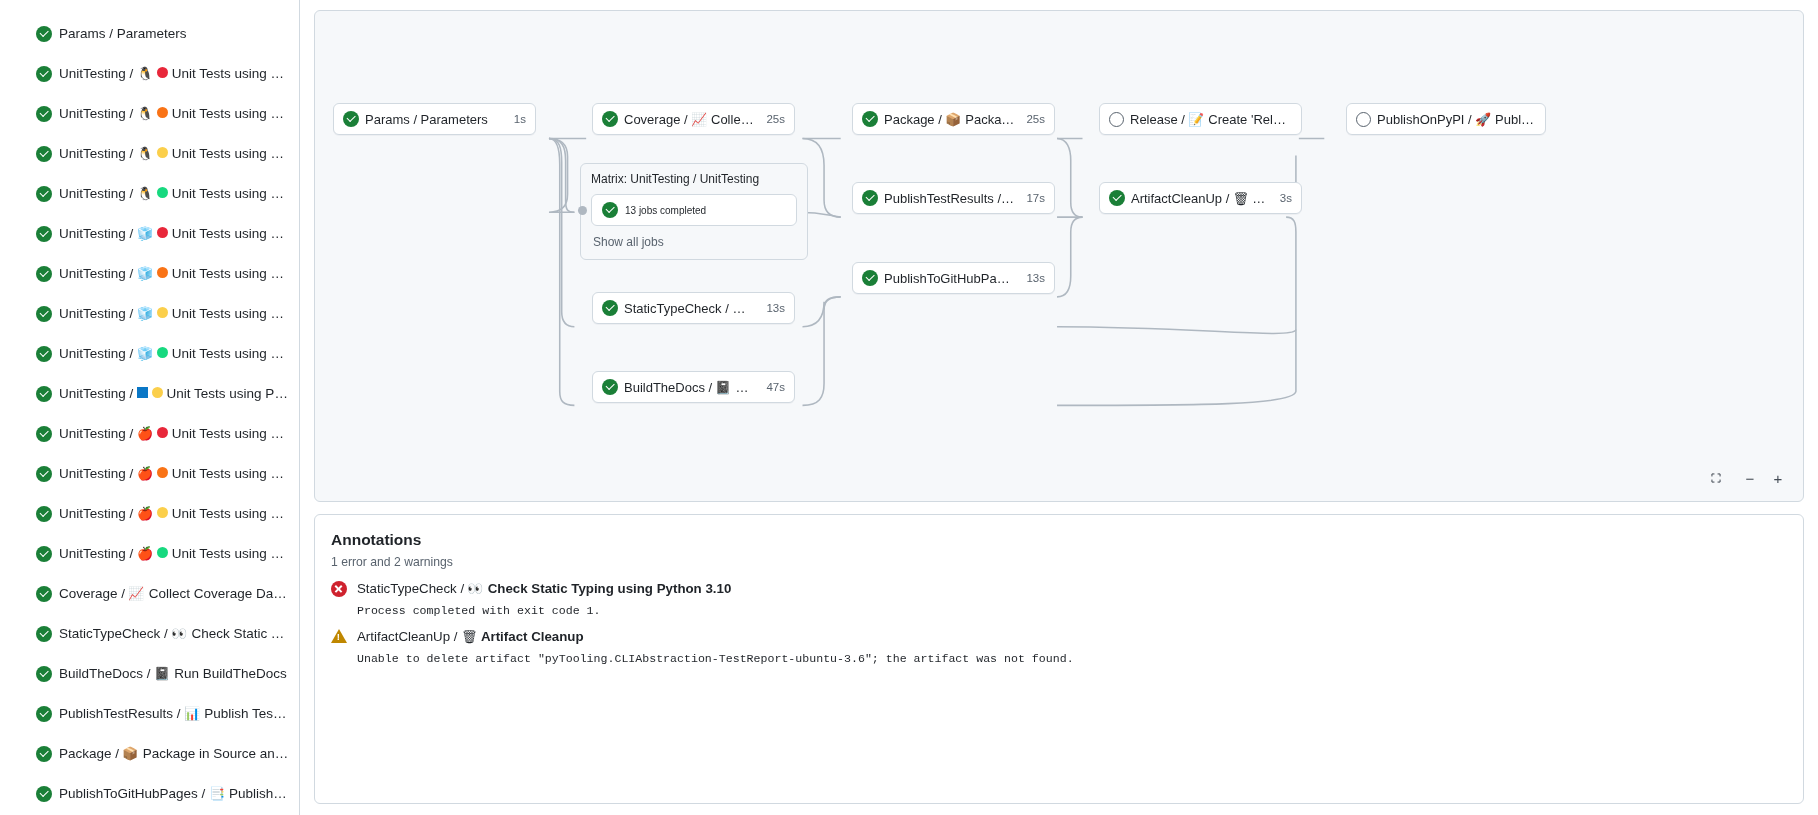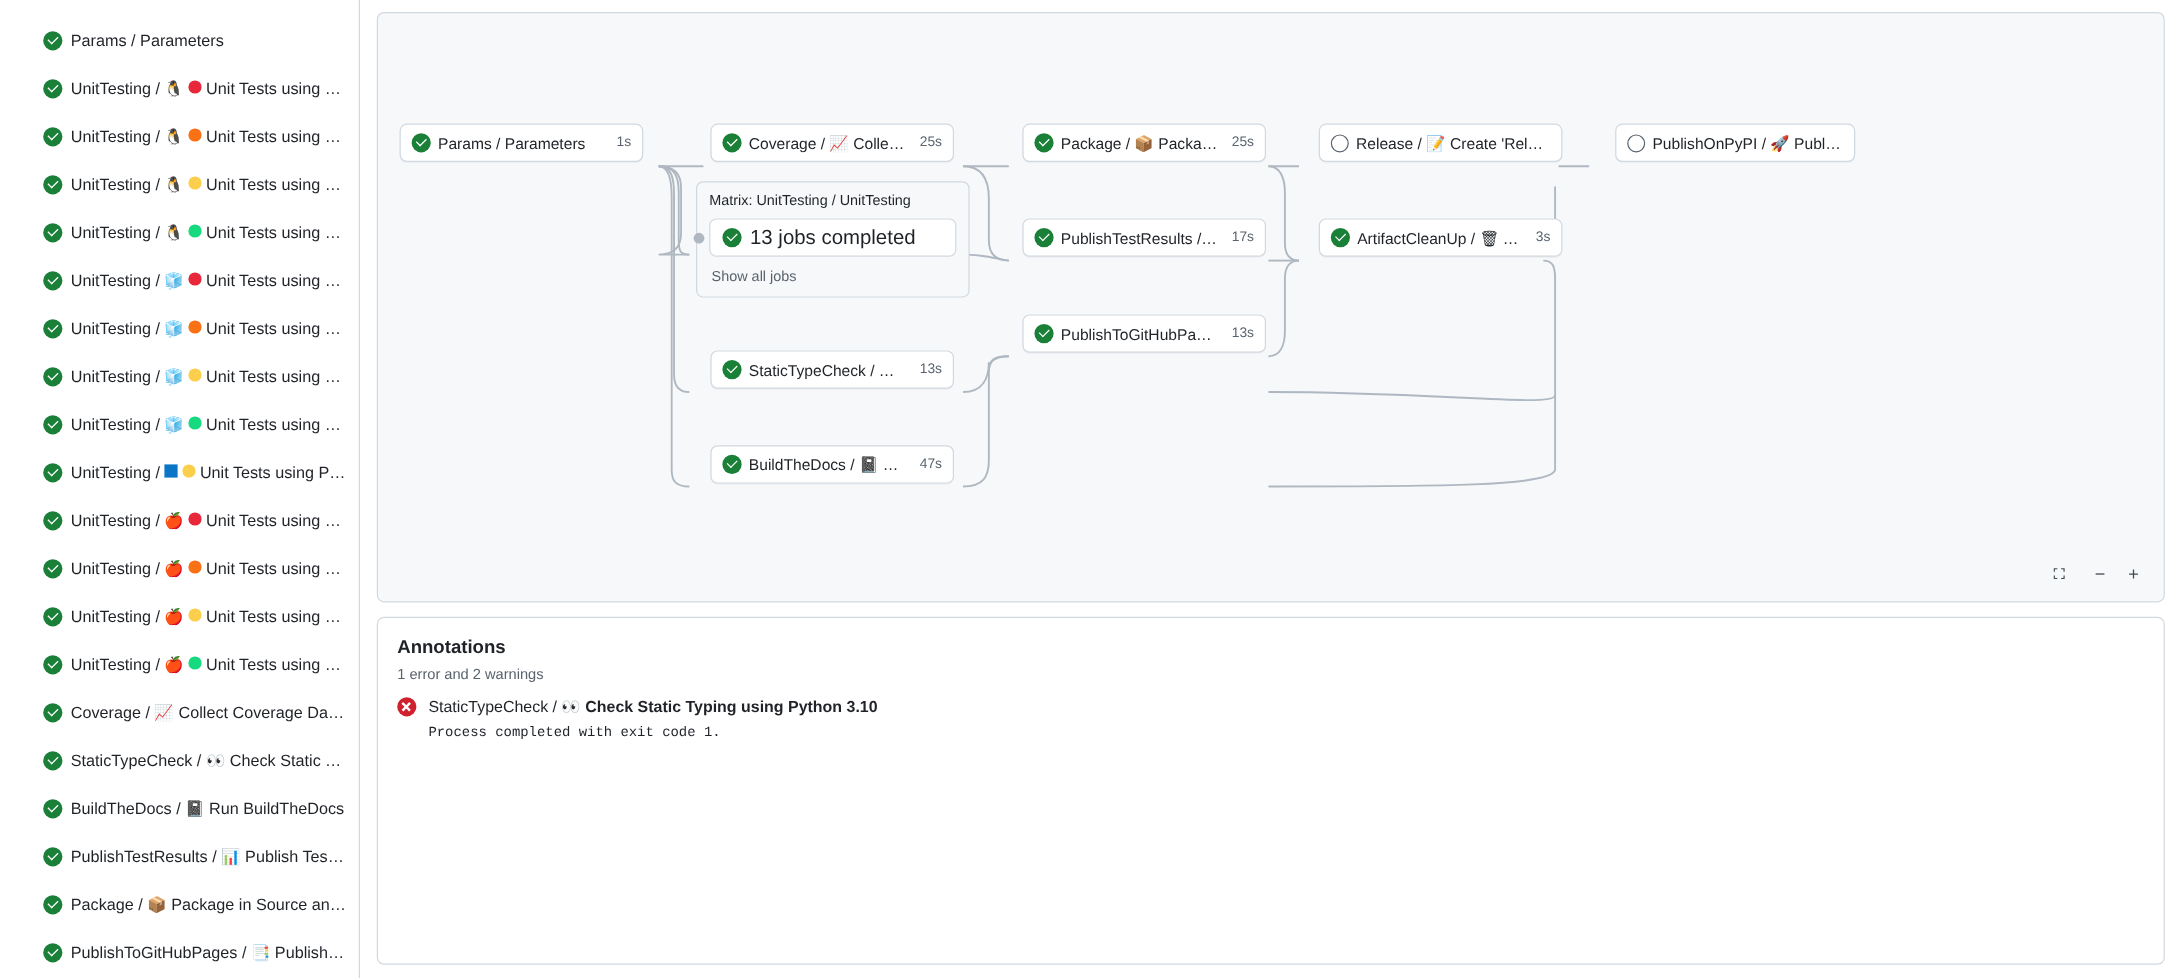--- a/index.html
+++ b/index.html
@@ -119,21 +119,21 @@
   .matrix {
     position: absolute;
     background: #f6f8fa;
     border: 1px solid #d1d9e0;
     border-radius: 6px;
     padding: 8px 10px 10px 10px;
   }
   .matrix-title { font-size: 12px; color: #1f2328; font-weight: 400; margin-bottom: 8px; }
   .matrix-node {
     height: 32px; background:#fff; border:1px solid #d1d9e0; border-radius:6px;
-    display:flex; align-items:center; gap:7px; padding: 0 10px; font-size:17px;
+    display:flex; align-items:center; gap:7px; padding: 0 10px; font-size:10px;
     position: relative; cursor: pointer;
   }
   .matrix-showall { font-size: 12px; color: #59636e; margin-top: 9px; margin-left: 2px; cursor: pointer; }
 
   
   .zoomctl { position: absolute; right: 14px; bottom: 12px; display: flex; align-items: center; gap: 12px; }
   .zbtn {
     width: 22px; height: 22px; display: flex; align-items: center; justify-content: center;
     color: #424a53; cursor: pointer; border-radius: 4px; font-size: 15px; line-height: 1; background: transparent;
     border: none;
@@ -359,21 +359,21 @@
               <span class="ntext">StaticTypeCheck / 👀 Chec…</span>
               <span class="ndur">13s</span>
             </div>
             <div class="node" style="left: 277px; top: 360px; width: 203px;">
               <span class="chk"></span>
               <span class="ntext">BuildTheDocs / 📓 Run Buil…</span>
               <span class="ndur">47s</span>
             </div>
           </div>
 
-        <div class="matrix" id="matrix-box" style="left: 265px; top: 140px; width: 228px;">
+        <div class="matrix" id="matrix-box" style="left: 265px; top: 152px; width: 228px;">
           <div class="matrix-title">Matrix: UnitTesting / UnitTesting</div>
           <div class="matrix-node">
             <span class="port left"></span>
             <span class="chk"></span>
             <span>13 jobs completed</span>
           </div>
           <div class="matrix-showall">Show all jobs</div>
         </div>
 
         <div class="zoomctl">
@@ -394,17 +394,24 @@
       <div class="annot-title">Annotations</div>
       <div class="annot-sub">1 error and 2 warnings</div>
       <div id="annot-items">
           <div class="annot-item">
             <span class="ico-err"></span>
             <div class="annot-body">
               <div class="annot-head">StaticTypeCheck / <span class="emo">👀</span><b> Check Static Typing using Python 3.10</b></div>
               <div class="annot-desc">Process completed with exit code 1.</div>
             </div>
           </div>
+          <div class="annot-item">
+            <span class="ico-warn"></span>
+            <div class="annot-body">
+              <div class="annot-head">ArtifactCleanUp / <span class="emo">🗑</span><b> Artifact Cleanup</b></div>
+              <div class="annot-desc">Unable to delete artifact "pyTooling.CLIAbstraction-TestReport-ubuntu-3.6"; the artifact was not found.</div>
+            </div>
+          </div>
         </div>
     </div>
 
   </div>
 </div>
 
 </body></html>

